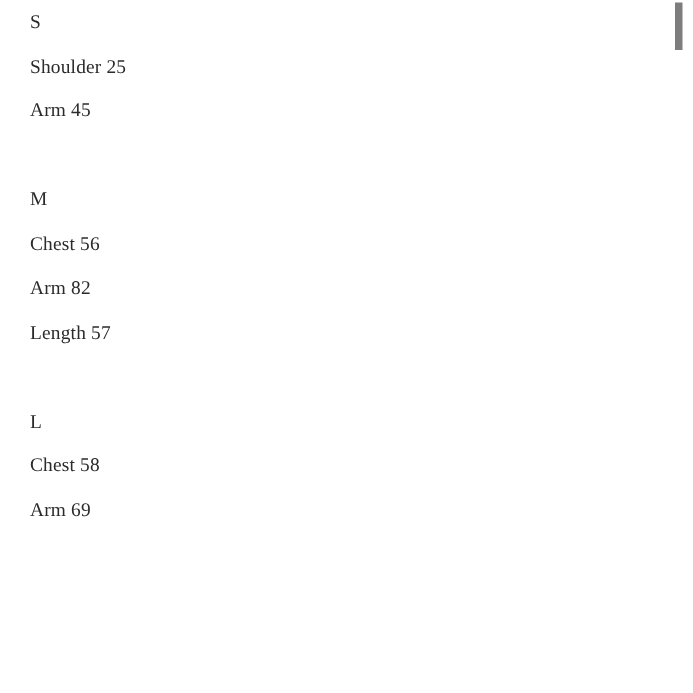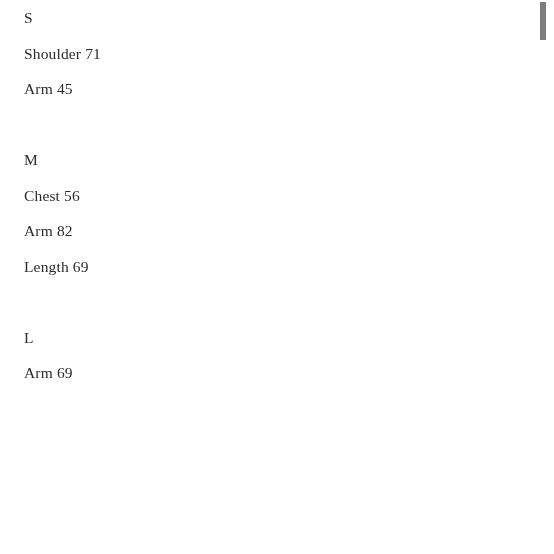--- a/index.html
+++ b/index.html
@@ -86,37 +86,38 @@
 </style>
 </head>
 <body>
 
 <div id="page">
 
   <div id="content">
 
     <div class="size-group">
       <div class="size-label">S</div>
-      <div class="spec-line">Shoulder 71</div>
+      <div class="spec-line">Shoulder 25</div>
       <div class="spec-line">Arm 45</div>
     </div>
 
     <div class="group-gap"></div>
 
     <div class="size-group">
       <div class="size-label">M</div>
       <div class="spec-line">Chest 56</div>
       <div class="spec-line">Arm 82</div>
-      <div class="spec-line">Length 69</div>
+      <div class="spec-line">Length 57</div>
     </div>
 
     <div class="group-gap"></div>
 
     <div class="size-group">
       <div class="size-label">L</div>
+      <div class="spec-line">Chest 58</div>
       <div class="spec-line">Arm 69</div>
     </div>
 
   </div>
 
   <div id="scrollbar-track">
     <div id="scrollbar-thumb"></div>
   </div>
 
 </div>

